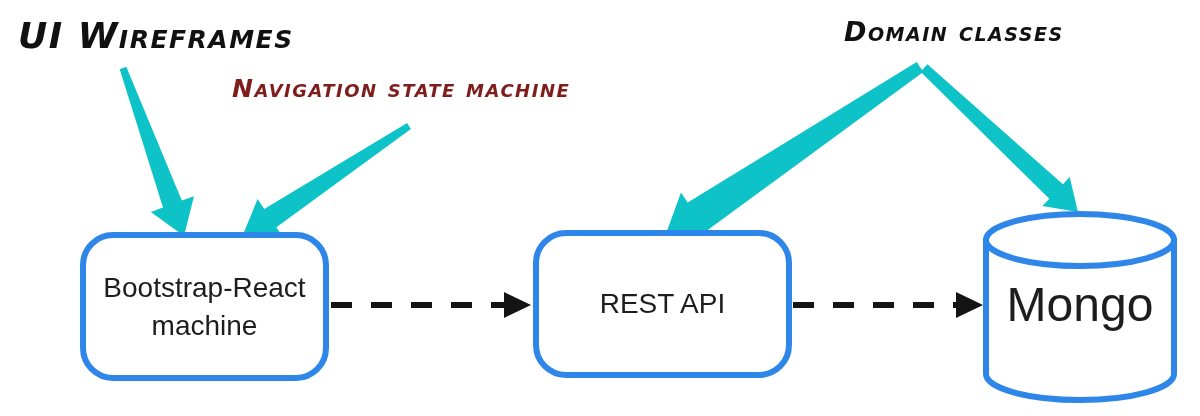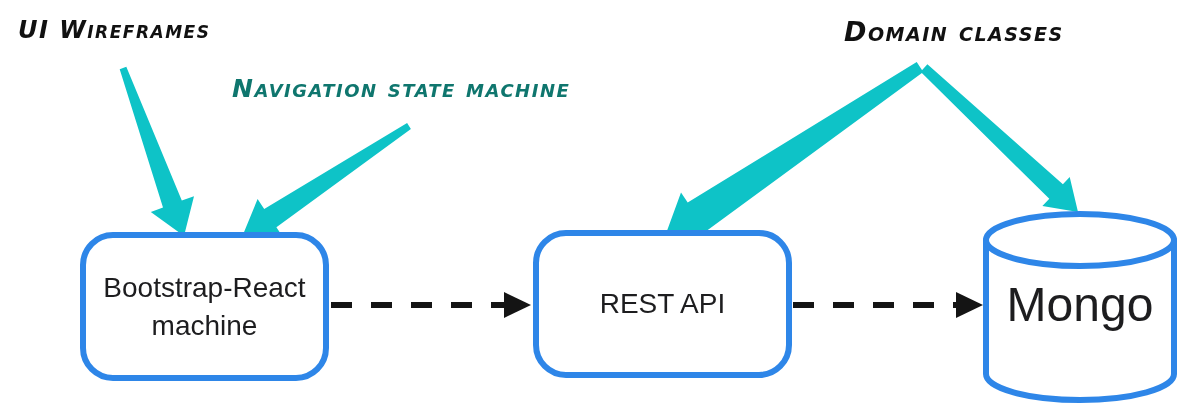--- a/index.html
+++ b/index.html
@@ -27,21 +27,21 @@
     position: absolute;
     font-family: "DejaVu Sans", sans-serif;
     font-weight: 700;
     font-style: italic;
     font-variant: small-caps;
     letter-spacing: 1.5px;
     color: #111111;
     white-space: nowrap;
     line-height: 1;
   }
-  #ann-ui-wireframes        { left: 18px;  top: 18px; font-size: 24px; }
+  #ann-ui-wireframes        { left: 18px;  top: 18px; font-size: 36px; }
   #ann-nav-state-machine    { left: 232px; top: 76px; font-size: 25px; }
   #ann-domain-classes       { left: 844px; top: 18px; font-size: 27px; }
 
   .node-label {
     position: absolute;
     display: flex;
     flex-direction: column;
     align-items: center;
     justify-content: center;
     text-align: center;
@@ -67,21 +67,21 @@
       <line x1="793" y1="305" x2="958" y2="305" stroke="#141414" stroke-width="6" stroke-dasharray="21 19"></line>
       <polygon points="983,305 956,292 956,318" fill="#141414"></polygon>
       <rect x="83" y="235" width="243" height="143" rx="30" ry="30" fill="#ffffff" stroke="#2E86E8" stroke-width="6"></rect>
       <rect x="536" y="233" width="253" height="142" rx="30" ry="30" fill="#ffffff" stroke="#2E86E8" stroke-width="6"></rect>
       <path d="M 986 240 L 986 374 A 94 26 0 0 0 1174 374 L 1174 240 Z" fill="#ffffff" stroke="#2E86E8" stroke-width="6" stroke-linejoin="round"></path>
       <ellipse cx="1080" cy="240" rx="94" ry="26" fill="#ffffff" stroke="#2E86E8" stroke-width="6"></ellipse>
     </svg>
 
   <div class="annotation" id="ann-ui-wireframes" style="color: rgb(17, 17, 17);">UI Wireframes</div>
 
-  <div class="annotation" id="ann-nav-state-machine" style="color: #0f766e;">Navigation state machine</div>
+  <div class="annotation" id="ann-nav-state-machine" style="color: #7f1d1d;">Navigation state machine</div>
 
   <div class="annotation" id="ann-domain-classes" style="color: rgb(17, 17, 17);">Domain classes</div>
 
   <div class="node-label" id="label-bootstrap" style="color: rgb(29, 29, 31);">
     <div>Bootstrap-React</div>
     <div>machine</div>
   </div>
 
   <div class="node-label" id="label-mongo" style="color: rgb(29, 29, 31);">
     <div>Mongo</div>

